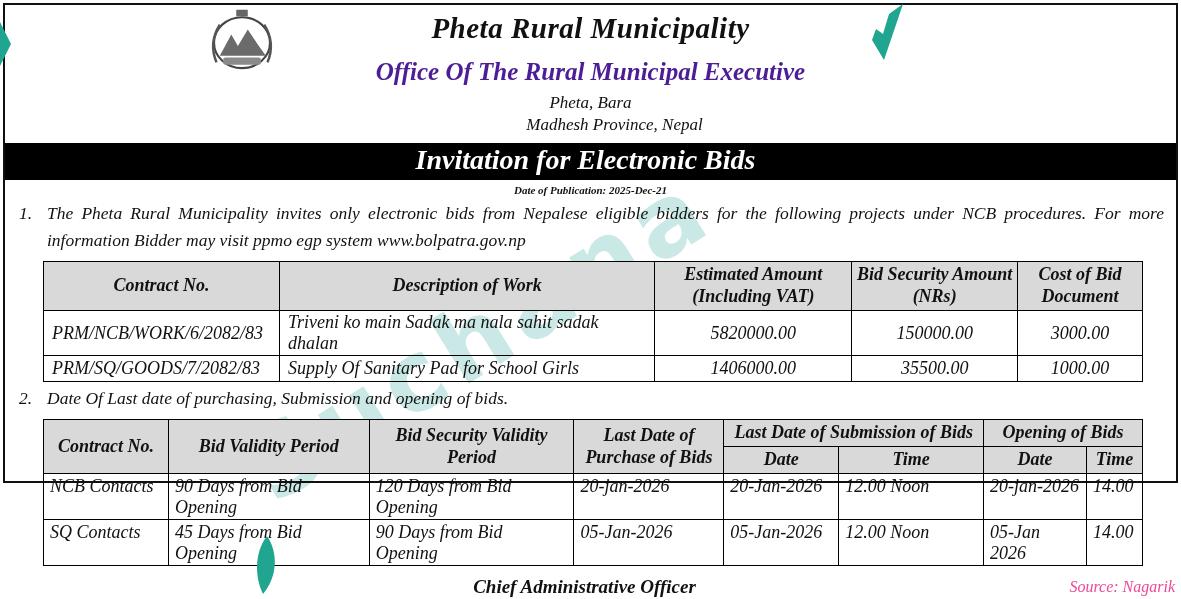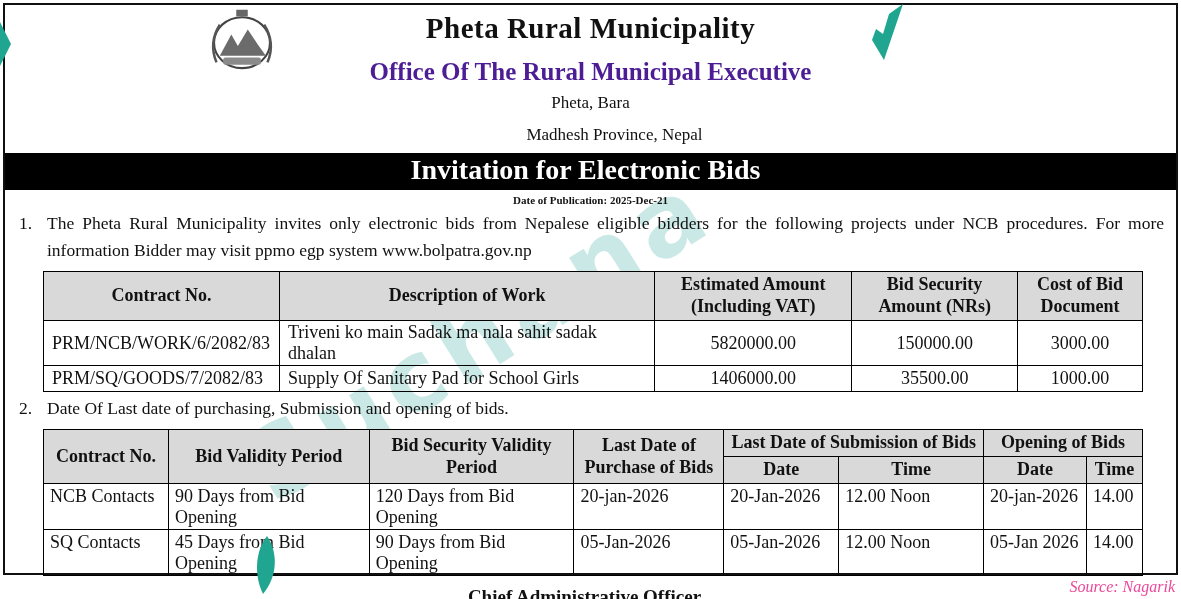--- a/index.html
+++ b/index.html
@@ -23,33 +23,34 @@
     color: rgba(64, 176, 165, 0.28);
     z-index: 0; pointer-events: none; white-space: nowrap;
   }
   .deco { position: absolute; z-index: 2; }
   .deco-topright { left: 866px; top: 4px; }
   .deco-leftsliver { left: 0px; top: 22px; }
   .deco-bottomleft { left: 250px; top: 536px; }
 
   
   .notice {
-    position: absolute; left: 3px; top: 3px; width: 1175px; height: 572px;
+    position: absolute; left: 3px; top: 3px; width: 1175px; height: 480px;
     border: 2px solid #101010;
     background: transparent;
     z-index: 1;
+    font-style: italic;
   }
 
   
   .doc-header { position: relative; text-align: center; padding-top: 7px; }
   .emblem { position: absolute; left: 200px; top: 3px; width: 74px; height: 66px; }
   .muni { font-size: 29px; font-weight: bold; letter-spacing: 0.5px; }
   .office { font-size: 25px; font-weight: bold; color: #4c1d95; margin-top: 13px; }
   .addr { font-size: 17px; margin-top: 7px; }
-  .prov { font-size: 17px; margin-top: 12px; padding-left: 48px; }
+  .prov { font-size: 17px; margin-top: 2px; padding-left: 48px; }
 
   .banner {
     margin-top: 8px; background: #000; color: #fff;
     text-align: center; font-size: 28px; font-weight: bold;
     padding: 1px 10px 4px 0;
   }
   .pubdate { text-align: center; font-weight: bold; font-size: 11px; margin-top: 4px; }
 
   .clause { display: flex; font-size: 17.5px; line-height: 1.55; padding: 4px 12px 0 14px; }
   .clause .num { flex: none; width: 28px; }

